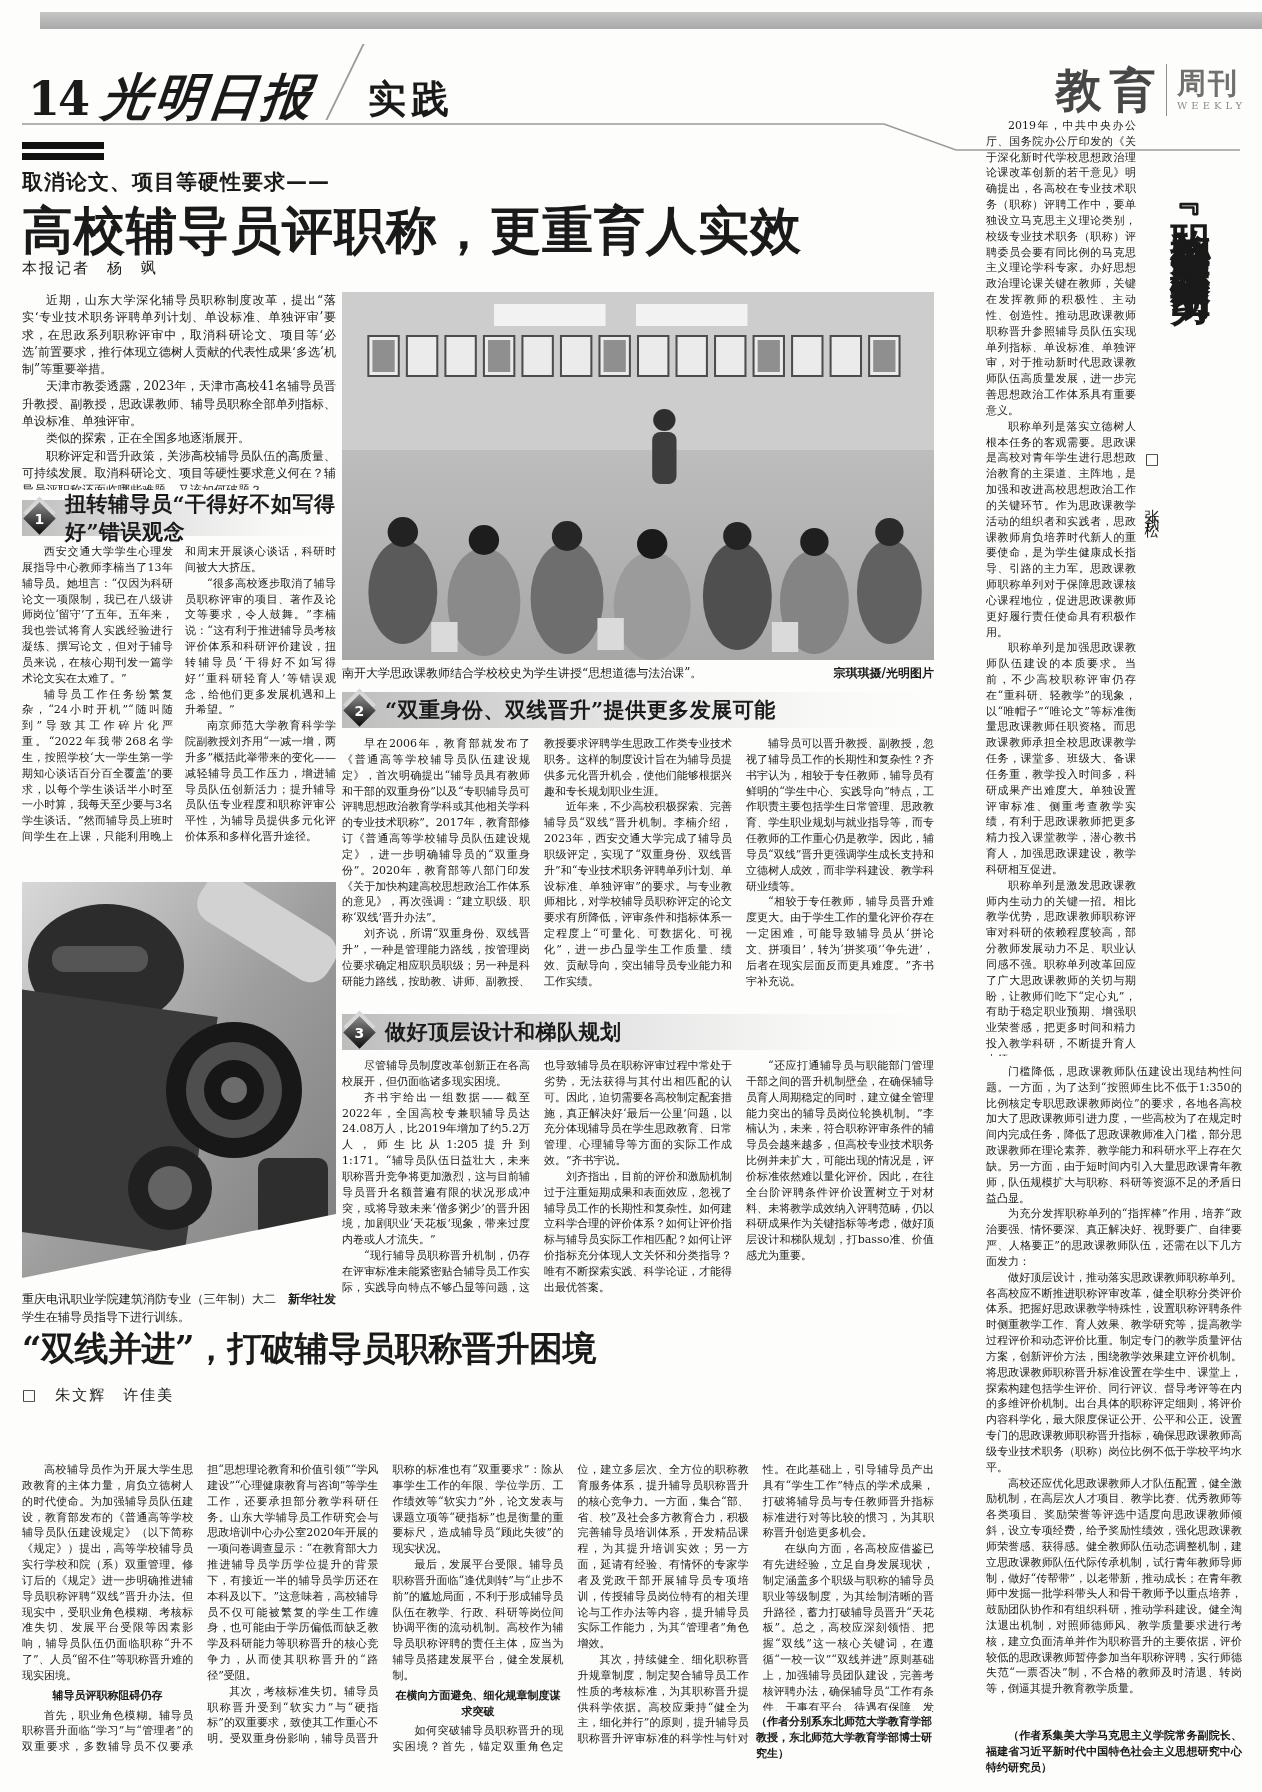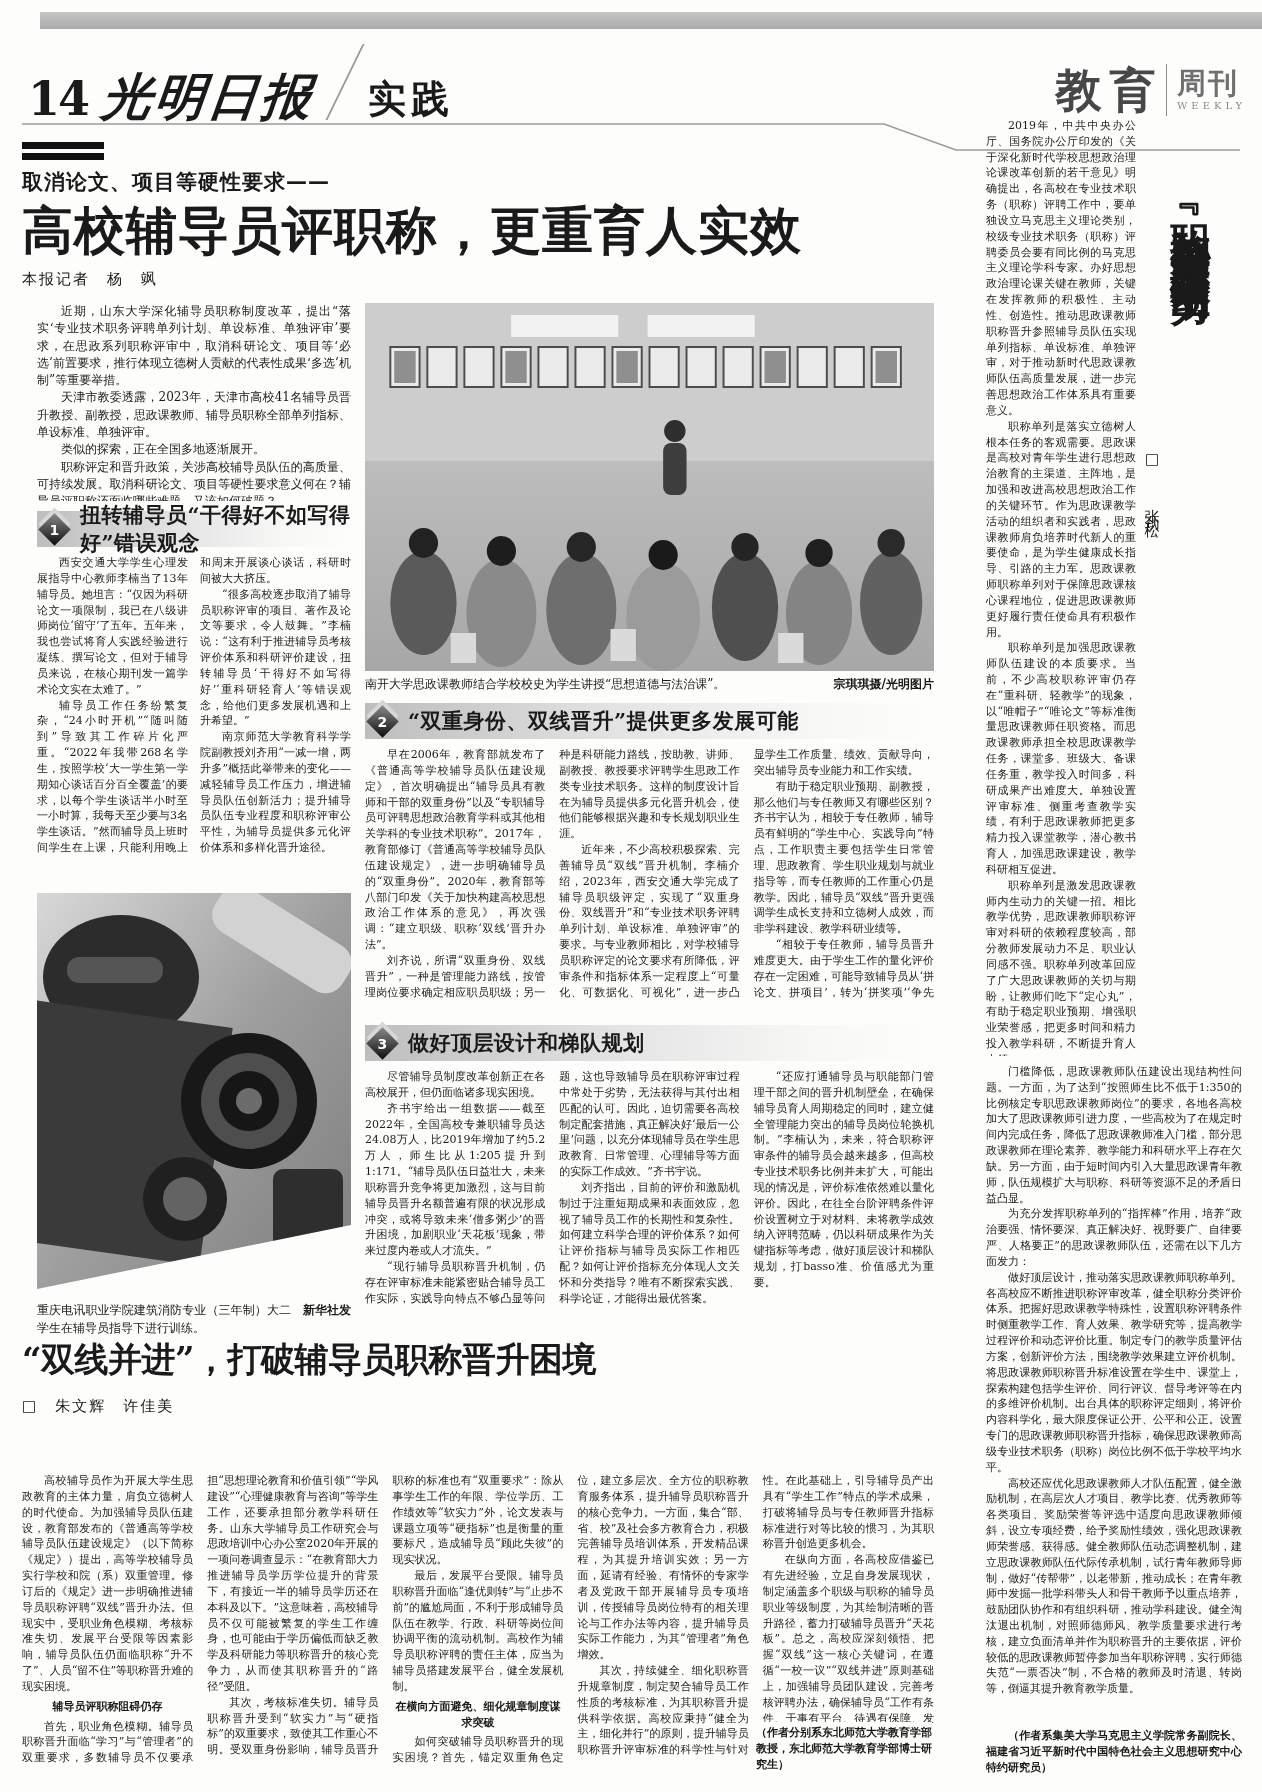--- a/index.html
+++ b/index.html
@@ -32,22 +32,22 @@
   .weekly-en { font-size:10px; color:#8b8b8b; letter-spacing:4px; margin-top:3px;}
   .header-rule { position:absolute; top:120px; left:22px; }
   
   .content { position:absolute; top:142px; left:22px; width:912px; height:1648px; }
   .deco { display:flex; flex-direction:column; gap:4px; width:82px; }
   .deco div { height:7px; background:#111; }
   .kicker { font-family:"DejaVu Sans","Liberation Sans",sans-serif; font-size:21px;
     font-weight:900; margin-top:8px; letter-spacing:1px;}
   h1.headline { font-size:51px; font-weight:900; letter-spacing:1px; line-height:1.12;
     margin-top:6px; white-space:nowrap;}
-  .byline { font-size:15px; margin-top:11px; letter-spacing:2px; }
-  .top-flex { display:flex; gap:14px; margin-top:14px; height:1008px;margin-left:15px; }
+  .byline { font-size:15px; margin-top:0; letter-spacing:2px; }
+  .top-flex { display:flex; gap:6px; margin-top:14px; height:1008px; }
   .col-left { width:314px; flex:none; }
   .col-center { flex:1; min-width:0; display:flex; flex-direction:column; }
   .intro { height:198px; overflow:hidden; font-size:12px; line-height:1.36; text-align:justify;}
   .intro p, .bodytext p { text-indent:2em; }
   .bodytext { font-size:11px; line-height:1.44; text-align:justify; }
   
   .sec-head { display:flex; align-items:center; height:36px; margin:10px 0 8px 0;
     background:linear-gradient(90deg,#bdbdbd 0%,#e4e4e4 45%,#f8f8f7 80%,#fdfdfb 100%); }
   .badge { width:23px; height:23px; flex:none; margin:0 14px 0 6px;
     background:linear-gradient(135deg,#8a8a8a,#0c0c0c); transform:rotate(45deg);
@@ -255,21 +255,21 @@
         <div class="sec-head">
           <div class="badge">
               <span>2</span>
             </div>
           <div class="sec-title">“双重身份、双线晋升”提供更多发展可能</div>
         </div>
         <div class="sec2-text bodytext">
             <p>早在2006年，教育部就发布了《普通高等学校辅导员队伍建设规定》，首次明确提出“辅导员具有教师和干部的双重身份”以及“专职辅导员可评聘思想政治教育学科或其他相关学科的专业技术职称”。2017年，教育部修订《普通高等学校辅导员队伍建设规定》，进一步明确辅导员的“双重身份”。2020年，教育部等八部门印发《关于加快构建高校思想政治工作体系的意见》，再次强调：“建立职级、职称‘双线’晋升办法”。</p>
             <p>刘齐说，所谓“双重身份、双线晋升”，一种是管理能力路线，按管理岗位要求确定相应职员职级；另一种是科研能力路线，按助教、讲师、副教授、教授要求评聘学生思政工作类专业技术职务。这样的制度设计旨在为辅导员提供多元化晋升机会，使他们能够根据兴趣和专长规划职业生涯。</p>
             <p>近年来，不少高校积极探索、完善辅导员“双线”晋升机制。李楠介绍，2023年，西安交通大学完成了辅导员职级评定，实现了“双重身份、双线晋升”和“专业技术职务评聘单列计划、单设标准、单独评审”的要求。与专业教师相比，对学校辅导员职称评定的论文要求有所降低，评审条件和指标体系一定程度上“可量化、可数据化、可视化”，进一步凸显学生工作质量、绩效、贡献导向，突出辅导员专业能力和工作实绩。</p>
-            <p>有助于稳定职业预期、副教授，那么他们与专任教师又有哪些区别？齐书宇认为，相较于专任教师，辅导员有鲜明的“学生中心、实践导向”特点，工作职责主要包括学生日常管理、思政教育、学生职业规划与就业指导等，而专任教师的工作重心仍是教学。因此，辅导员“双线”晋升更强调学生成长支持和立德树人成效，而非学科建设、教学科研业绩等。</p>
+            <p>辅导员可以晋升教授、副教授，忽视了辅导员工作的长期性和复杂性？齐书宇认为，相较于专任教师，辅导员有鲜明的“学生中心、实践导向”特点，工作职责主要包括学生日常管理、思政教育、学生职业规划与就业指导等，而专任教师的工作重心仍是教学。因此，辅导员“双线”晋升更强调学生成长支持和立德树人成效，而非学科建设、教学科研业绩等。</p>
             <p>“相较于专任教师，辅导员晋升难度更大。由于学生工作的量化评价存在一定困难，可能导致辅导员从‘拼论文、拼项目’，转为‘拼奖项’‘争先进’，后者在现实层面反而更具难度。”齐书宇补充说。</p>
           </div>
 
         <div class="sec-head">
           <div class="badge">
               <span>3</span>
             </div>
           <div class="sec-title">做好顶层设计和梯队规划</div>
         </div>
         <div class="sec3-text bodytext">

